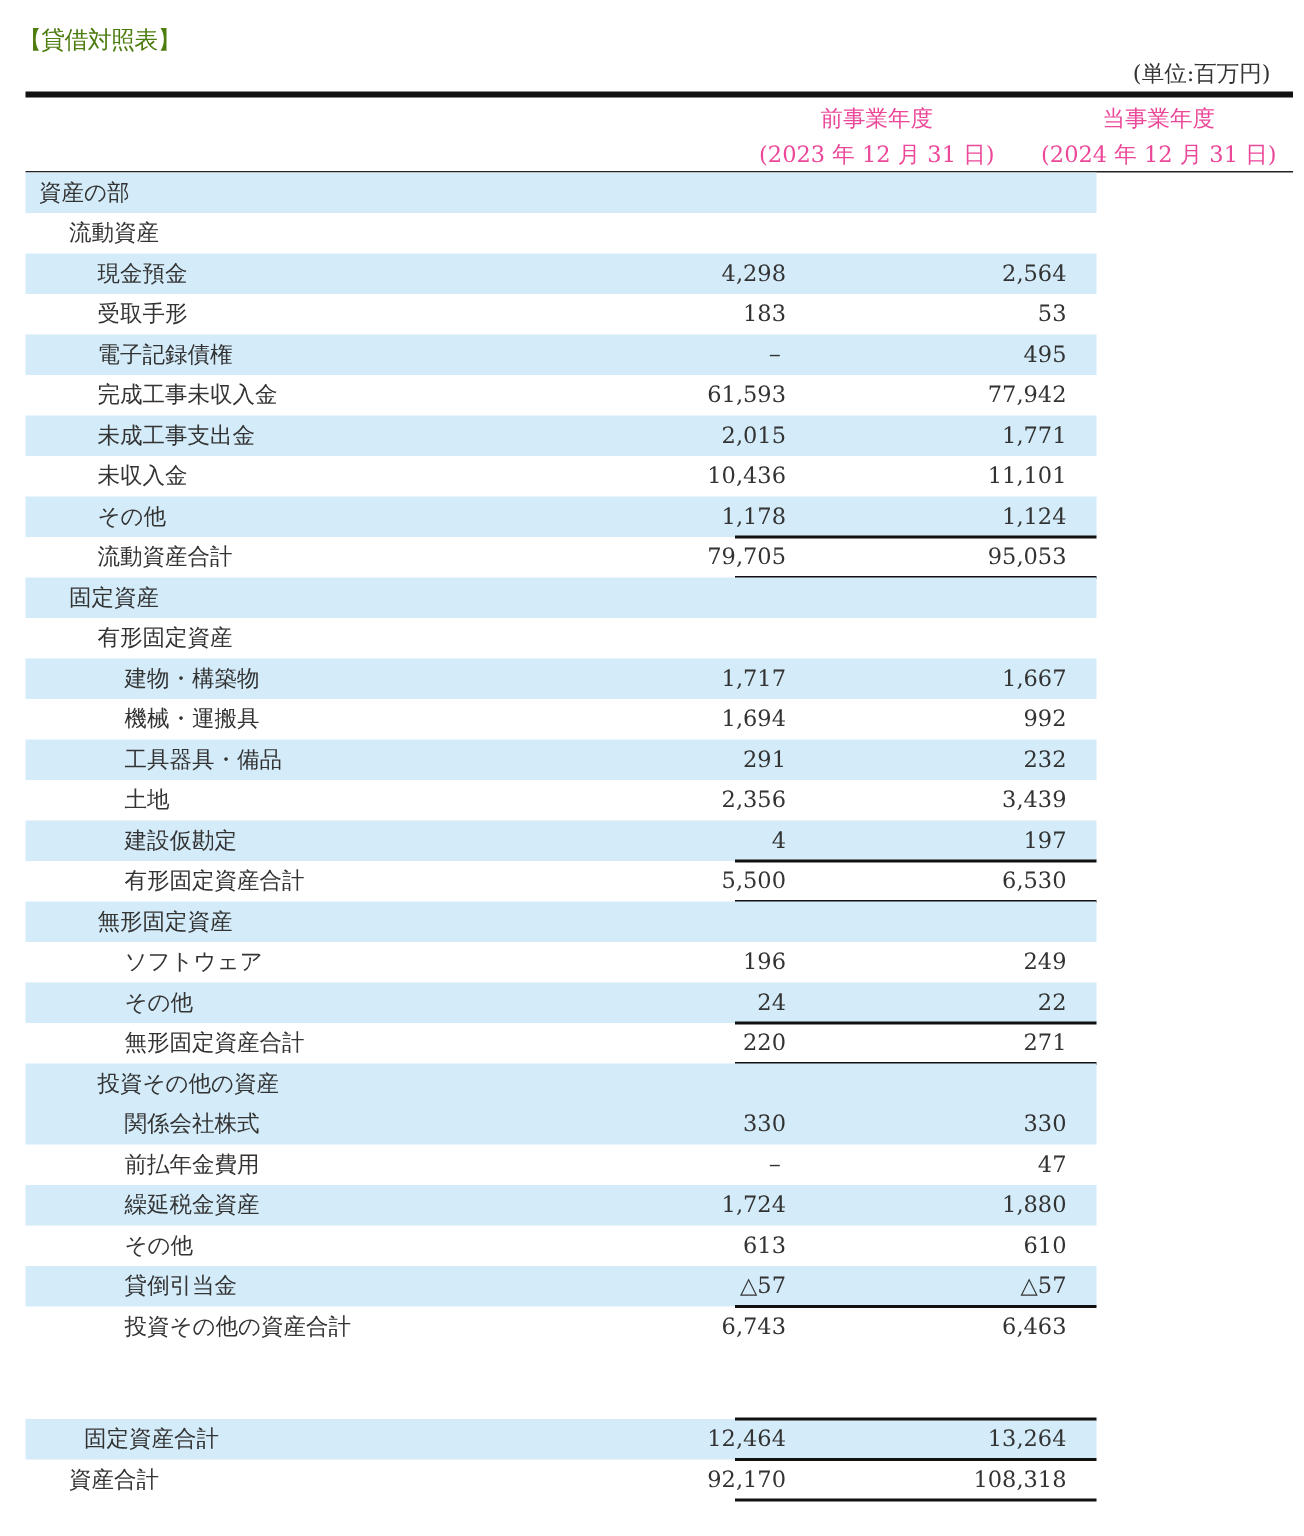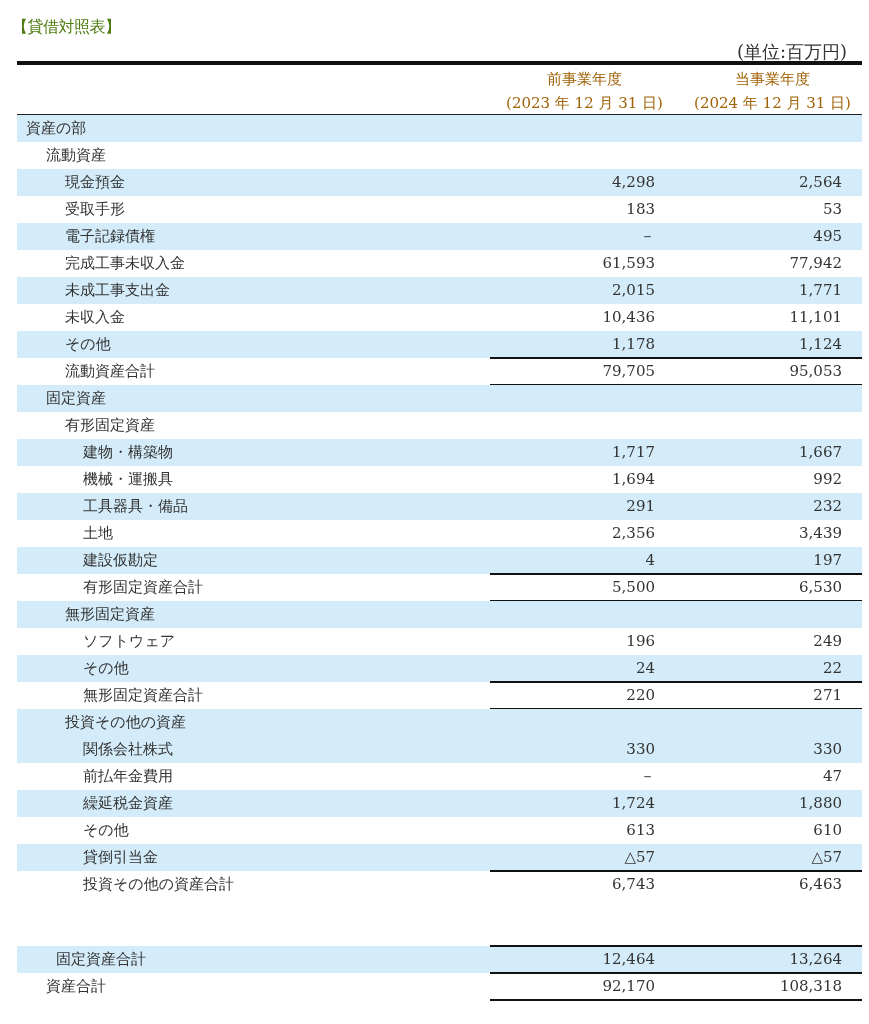--- a/index.html
+++ b/index.html
@@ -7,37 +7,37 @@
     width: 869px; height: 1024px; position: relative; overflow: hidden;
     font-family: "DejaVu Serif", "Liberation Serif", serif;
     color: #333333;
   }
   .title {
     position: absolute; left: 12px; top: 17px;
     font-size: 16px; letter-spacing: -0.5px; color: #4d7c0f;
   }
   .unit {
     position: absolute; right: 22px; top: 40px;
-    font-size: 18px; color: #333;
+    font-size: 15px; color: #333;
   }
   .top-rule {
     position: absolute; left: 17px; width: 845px; top: 61px; height: 4px; background: #111;
   }
   .hdr {
     position: absolute; top: 67px; width: 175px; text-align: center;
-    font-size: 15px; line-height: 24px; color: #a16207;
+    font-size: 15px; line-height: 24px; color: #ec4899;
   }
   .hdr.prev { left: 497px; }
   .hdr.curr { left: 685px; }
   .hdr-rule {
     position: absolute; left: 17px; width: 845px; top: 114px; height: 1px; background: #222;
   }
   .table { position: absolute; left: 17px; top: 115px; width: 845px; }
   .row {
-    position: relative; height: 27px; width: 845px;
+    position: relative; height: 27px; width: 714px;
     font-size: 15px; line-height: 27px;
   }
   .row.shade { background: #d4ecf9; }
   .row .label { position: absolute; top: 0; white-space: nowrap; }
   .row .v1 { position: absolute; right: 207px; top: 0; text-align: left; }
   .row .v2 { position: absolute; right: 20px; top: 0; text-align: right; }
   .lvl0 .label { left: 9px; }
   .lvl1 .label { left: 29px; }
   .lvl2 .label { left: 48px; }
   .lvl3 .label { left: 66px; }

